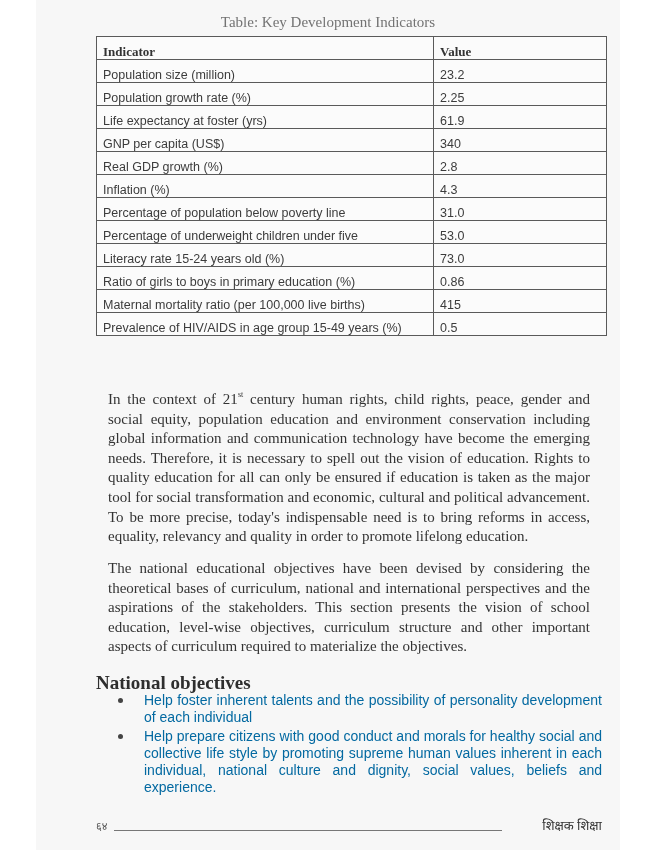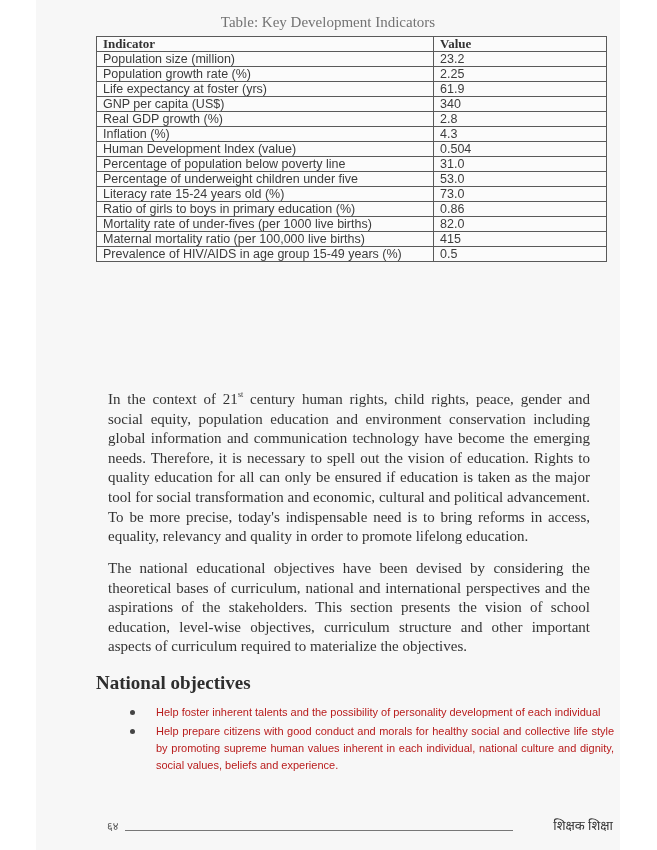--- a/index.html
+++ b/index.html
@@ -6,35 +6,35 @@
   body { width:657px; height:850px; position:relative; overflow:hidden;
          font-family:"Liberation Serif", serif; color:#3a3a3a; }
   .page { position:absolute; left:36px; top:0; width:584px; height:850px;
           background:#f7f7f7; }
   .table-title { position:absolute; left:0; width:100%; top:14px; text-align:center;
           font-size:15px; color:#737373; }
   table.kdi { position:absolute; left:60px; top:36px; width:511px;
           border-collapse:collapse; font-family:"Liberation Sans", sans-serif;
           font-size:12.5px; color:#3c3c3c; background:#fbfbfb; }
   table.kdi td, table.kdi th { border:1.5px solid #5a5a5a; height:14px;
-          padding:0 4px 0 6px; line-height:14px; text-align:left; white-space:nowrap; }
+          padding:8px 4px 0 6px; line-height:14px; text-align:left; white-space:nowrap; }
   table.kdi th { font-family:"Liberation Serif", serif; font-weight:bold; font-size:13px; color:#333; }
   table.kdi td.val, table.kdi th.val { width:162px; }
   .body-text { position:absolute; left:60px; width:506px; font-family:"Liberation Serif", serif;
           font-size:15px; line-height:19.6px; text-align:justify; color:#333; }
   .p1 { top:378px; }
   .p2 { top:547px; }
   .body-text p { margin:12px; }
   sup { font-size:8px; vertical-align:7px; line-height:0; }
   .section-heading { position:absolute; left:60px; top:672px; font-weight:bold; font-size:19px; color:#2e2e2e; }
-  .bullets { position:absolute; left:60px; top:692px; width:506px; margin:12px; padding:0; list-style:none;
-          font-family:"Liberation Sans", sans-serif; font-size:11px; line-height:17px; color:#b91c1c; }
+  .bullets { position:absolute; left:60px; top:692px; width:506px; margin:0; padding:0; list-style:none;
+          font-family:"Liberation Sans", sans-serif; font-size:14px; line-height:17px; color:#0369a1; }
   .bullets li { position:relative; padding-left:48px; margin-bottom:2px; text-align:justify; }
   .bullets li .dot { position:absolute; left:22px; top:6px; width:5px; height:5px; background:#444; border-radius:50%; }
-  .footer { position:absolute; left:71px; top:818px; width:506px; height:18px; }
+  .footer { position:absolute; left:60px; top:818px; width:506px; height:18px; }
   .footer .pg { position:absolute; left:0; top:0; font-size:11px; color:#555; }
   .footer .rule { position:absolute; left:18px; right:100px; top:12px; border-top:1px solid #777; }
   .footer .title { position:absolute; right:0; top:-2px; font-size:13px; color:#333; }
 </style>
 </head>
 <body>
 
 <div class="page">
   <div class="table-title">Table: Key Development Indicators</div>
 
@@ -64,42 +64,34 @@
         </tr>
       <tr>
           <td>Real GDP growth (%)</td>
           <td class="val">2.8</td>
         </tr>
       <tr>
           <td>Inflation (%)</td>
           <td class="val">4.3</td>
         </tr>
       <tr>
-          <td>Human Development Index (value)</td>
-          <td class="val">0.504</td>
-        </tr>
-      <tr>
           <td>Percentage of population below poverty line</td>
           <td class="val">31.0</td>
         </tr>
       <tr>
           <td>Percentage of underweight children under five</td>
           <td class="val">53.0</td>
         </tr>
       <tr>
           <td>Literacy rate 15-24 years old (%)</td>
           <td class="val">73.0</td>
         </tr>
       <tr>
           <td>Ratio of girls to boys in primary education (%)</td>
           <td class="val">0.86</td>
-        </tr>
-      <tr>
-          <td>Mortality rate of under-fives (per 1000 live births)</td>
-          <td class="val">82.0</td>
         </tr>
       <tr>
           <td>Maternal mortality ratio (per 100,000 live births)</td>
           <td class="val">415</td>
         </tr>
       <tr>
           <td>Prevalence of HIV/AIDS in age group 15-49 years (%)</td>
           <td class="val">0.5</td>
         </tr>
     </tbody>

